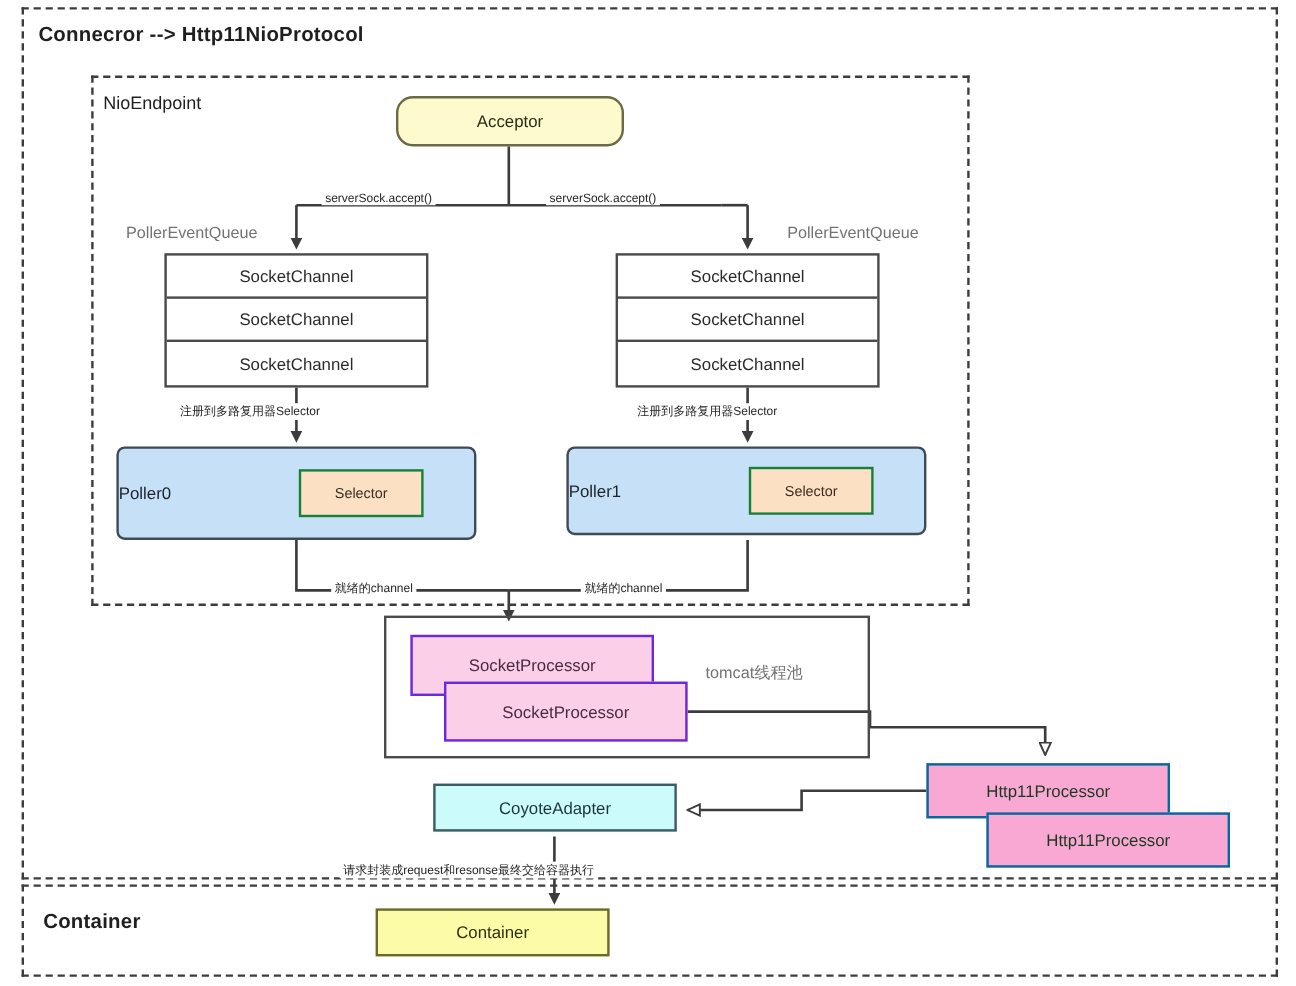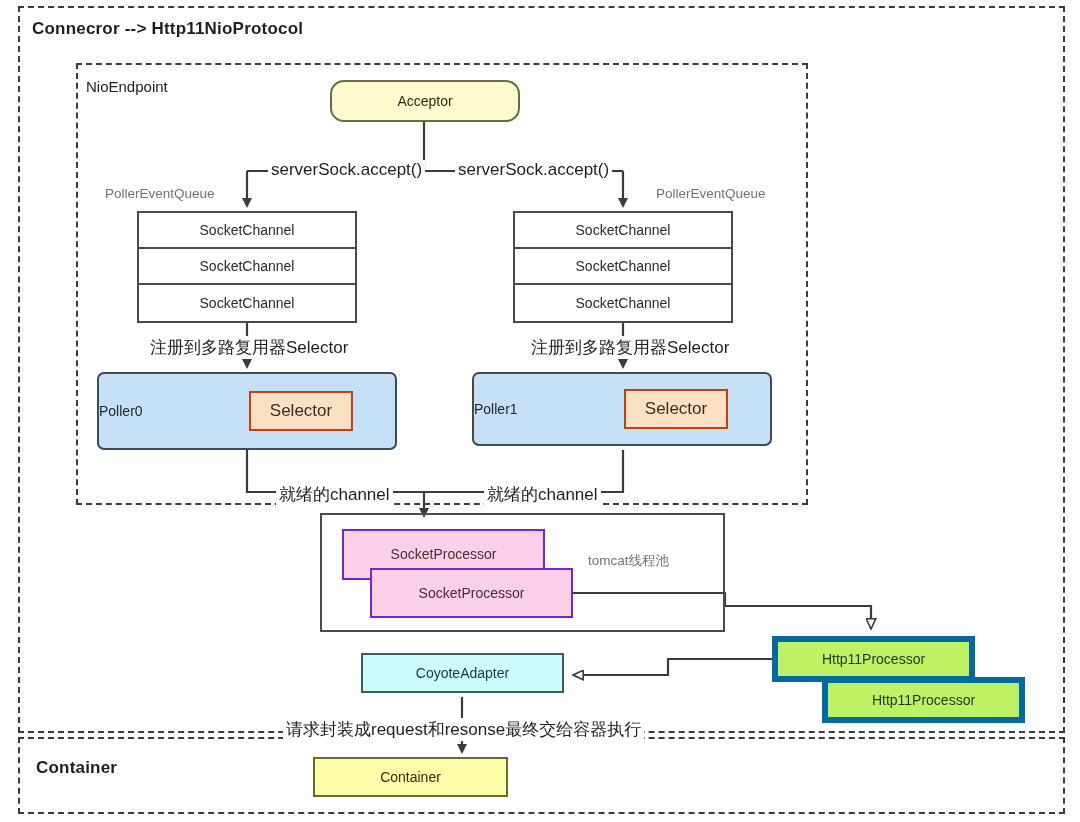--- a/index.html
+++ b/index.html
@@ -44,21 +44,21 @@
     color: #1f1f1f;
     white-space: nowrap;
   }
   .group-label.big {
     font-size: 17px;
     font-weight: bold;
     letter-spacing: .2px;
   }
   .edge-label {
     position: absolute;
-    font-size: 17px;
+    font-size: 10px;
     color: #1f1f1f;
     background: #ffffff;
     padding: 0 3px;
     white-space: nowrap;
   }
   .plain-label {
     position: absolute;
     font-size: 13.5px;
     color: #737373;
     white-space: nowrap;
@@ -96,49 +96,49 @@
     color: #20262e;
     justify-content: space-between;
     padding-right: 0;
   }
   .poller-name {
     font-size: 14px;
     margin-right: 8px;
   }
   .selector-chip {
     background: #fbe0c4;
-    border: 2px solid #c2410c;
+    border: 2px solid #15803d;
     width: 100px;
     height: 36px;
     display: flex;
     align-items: center;
     justify-content: center;
-    font-size: 17px;
+    font-size: 12px;
     color: #3b2d20;
     margin-right: 42px;
   }
   .pool-box {
     border: 2px solid #4a4a4a;
     background: transparent;
   }
   .sp-box {
     background: #fbcfe8;
     border: 2px solid #6d28d9;
     color: #4a2b3d;
     font-size: 14px;
   }
   .adapter-box {
     background: #ccfbfb;
     border: 2px solid #3d5c5f;
     color: #1d3638;
     font-size: 14px;
   }
   .http-box {
-    background: #bef264;
-    border: 6px solid #0369a1;
+    background: #f9a8d4;
+    border: 2px solid #0369a1;
     color: #1c381c;
     font-size: 14px;
   }
   .container-box {
     background: #fbfba8;
     border: 2px solid #6a6a2e;
     color: #2e2e10;
     font-size: 14px;
   }
 </style>

